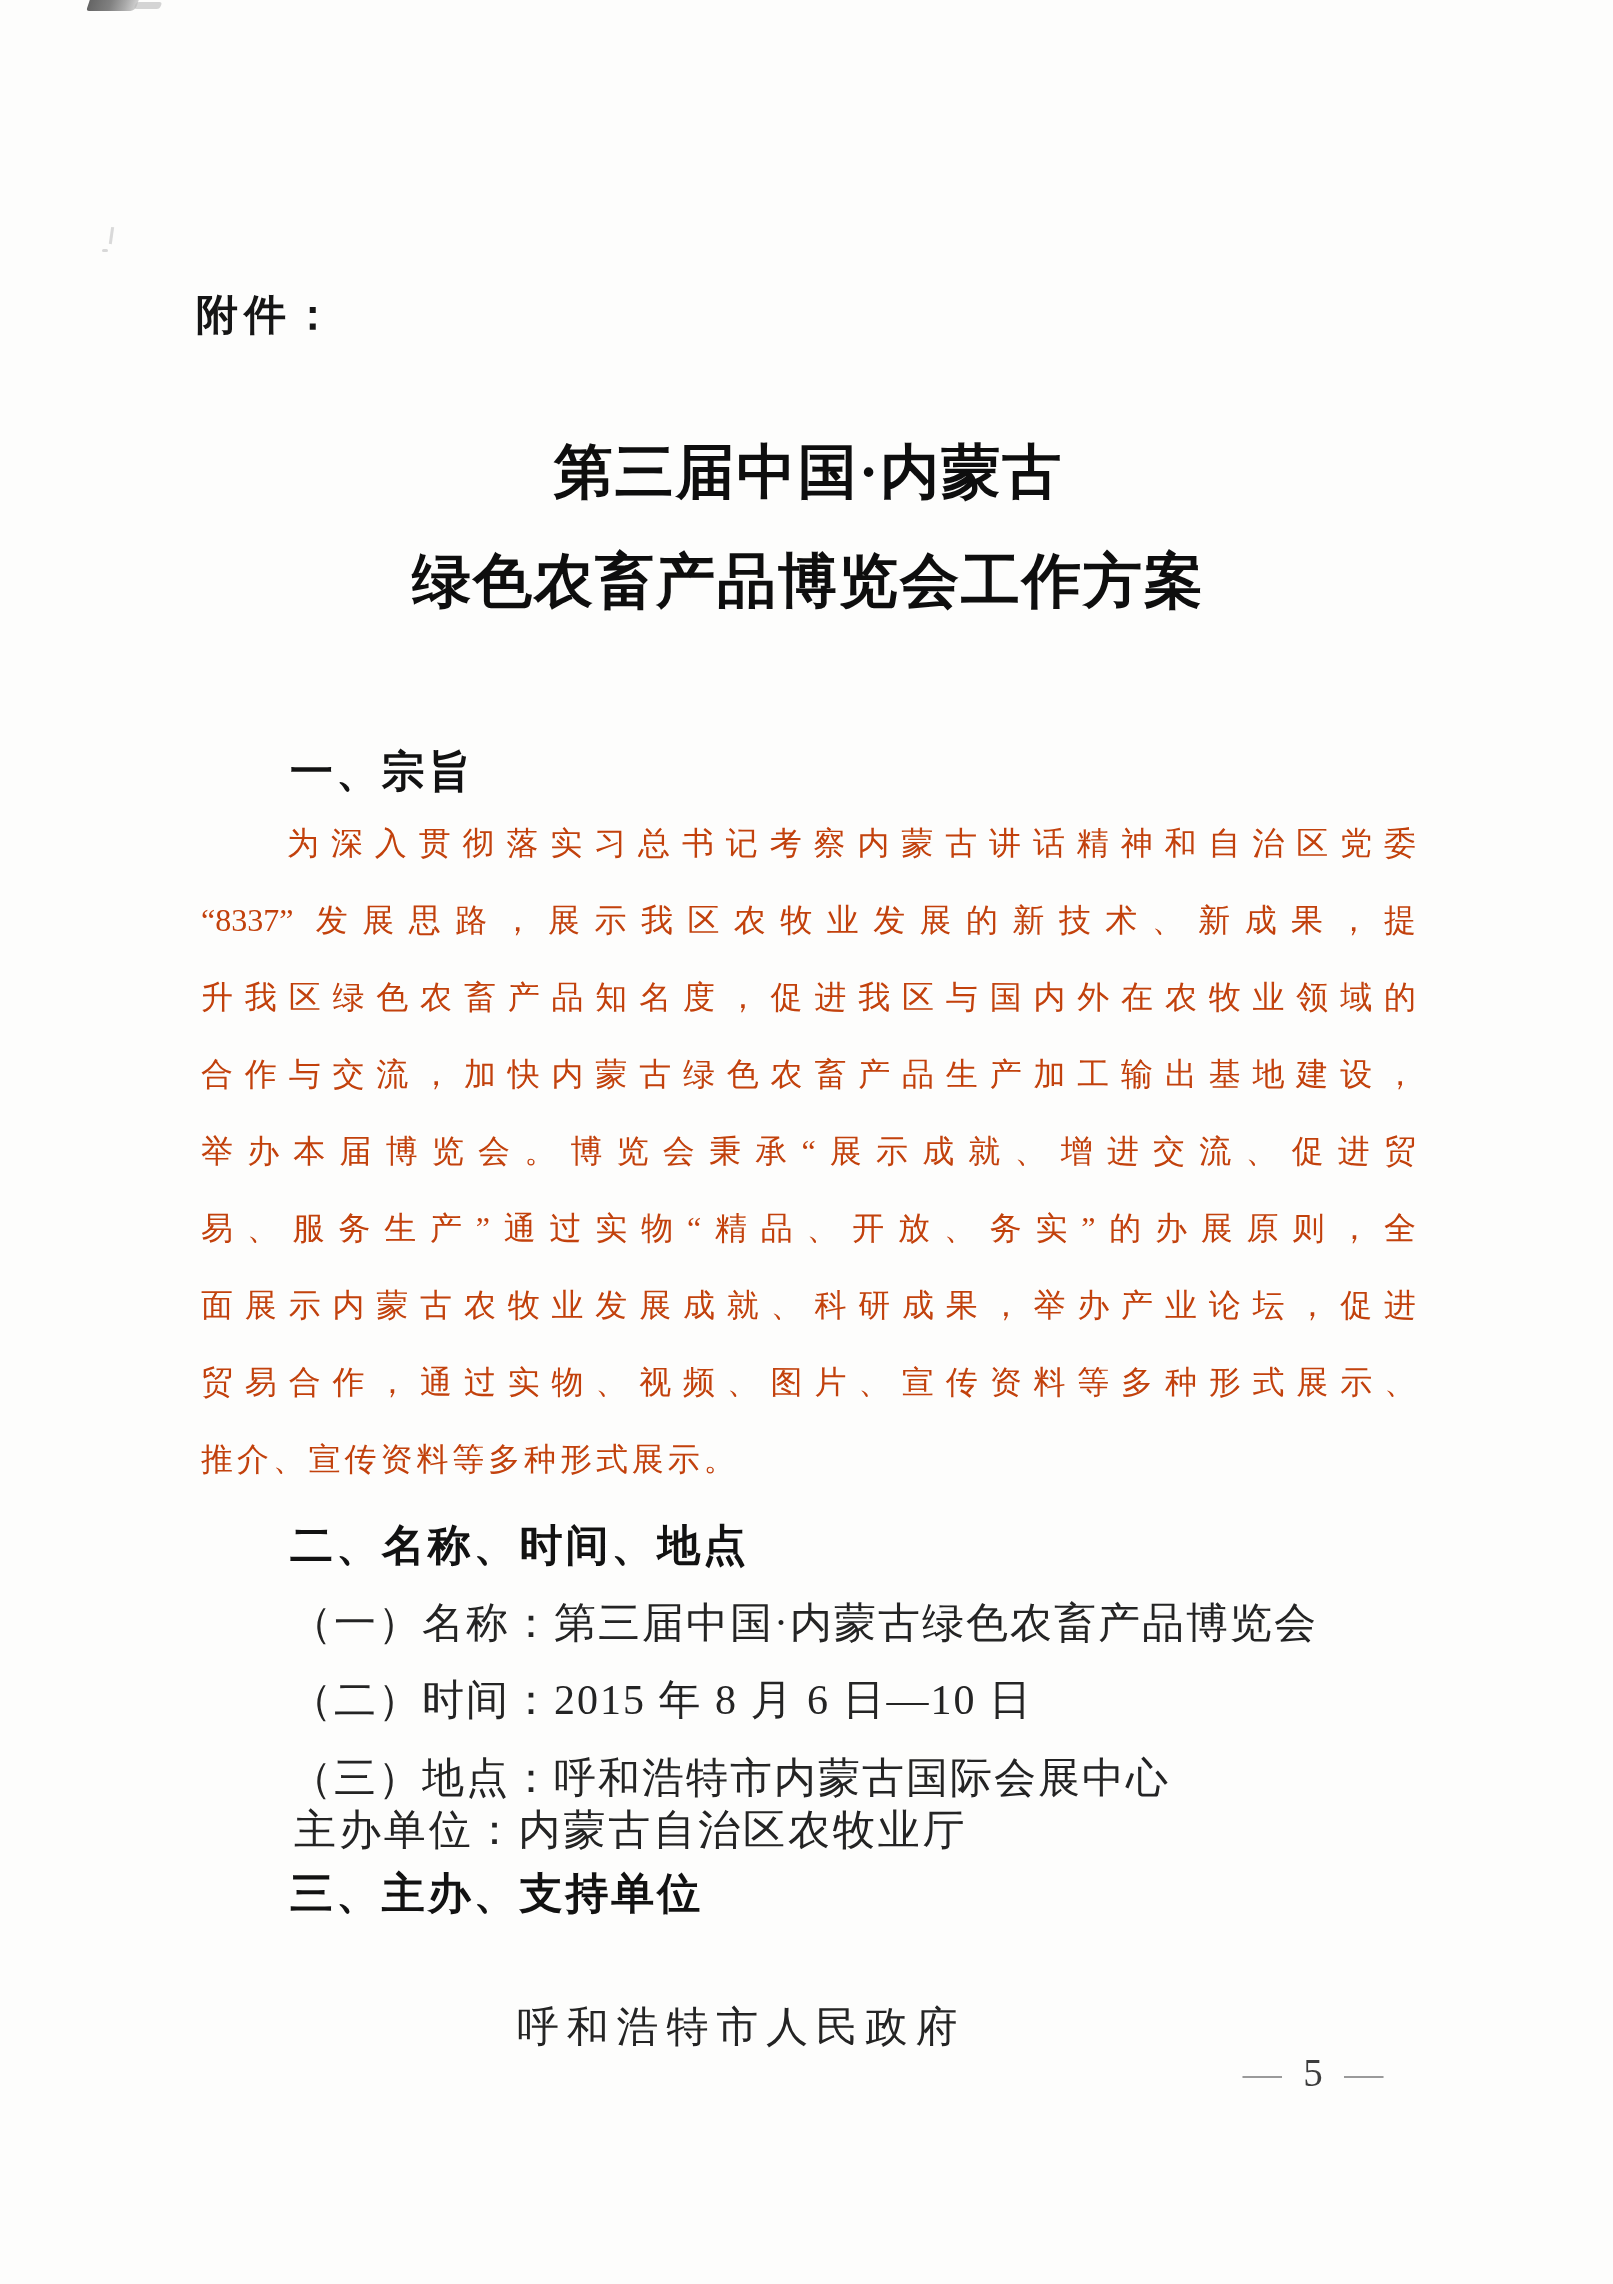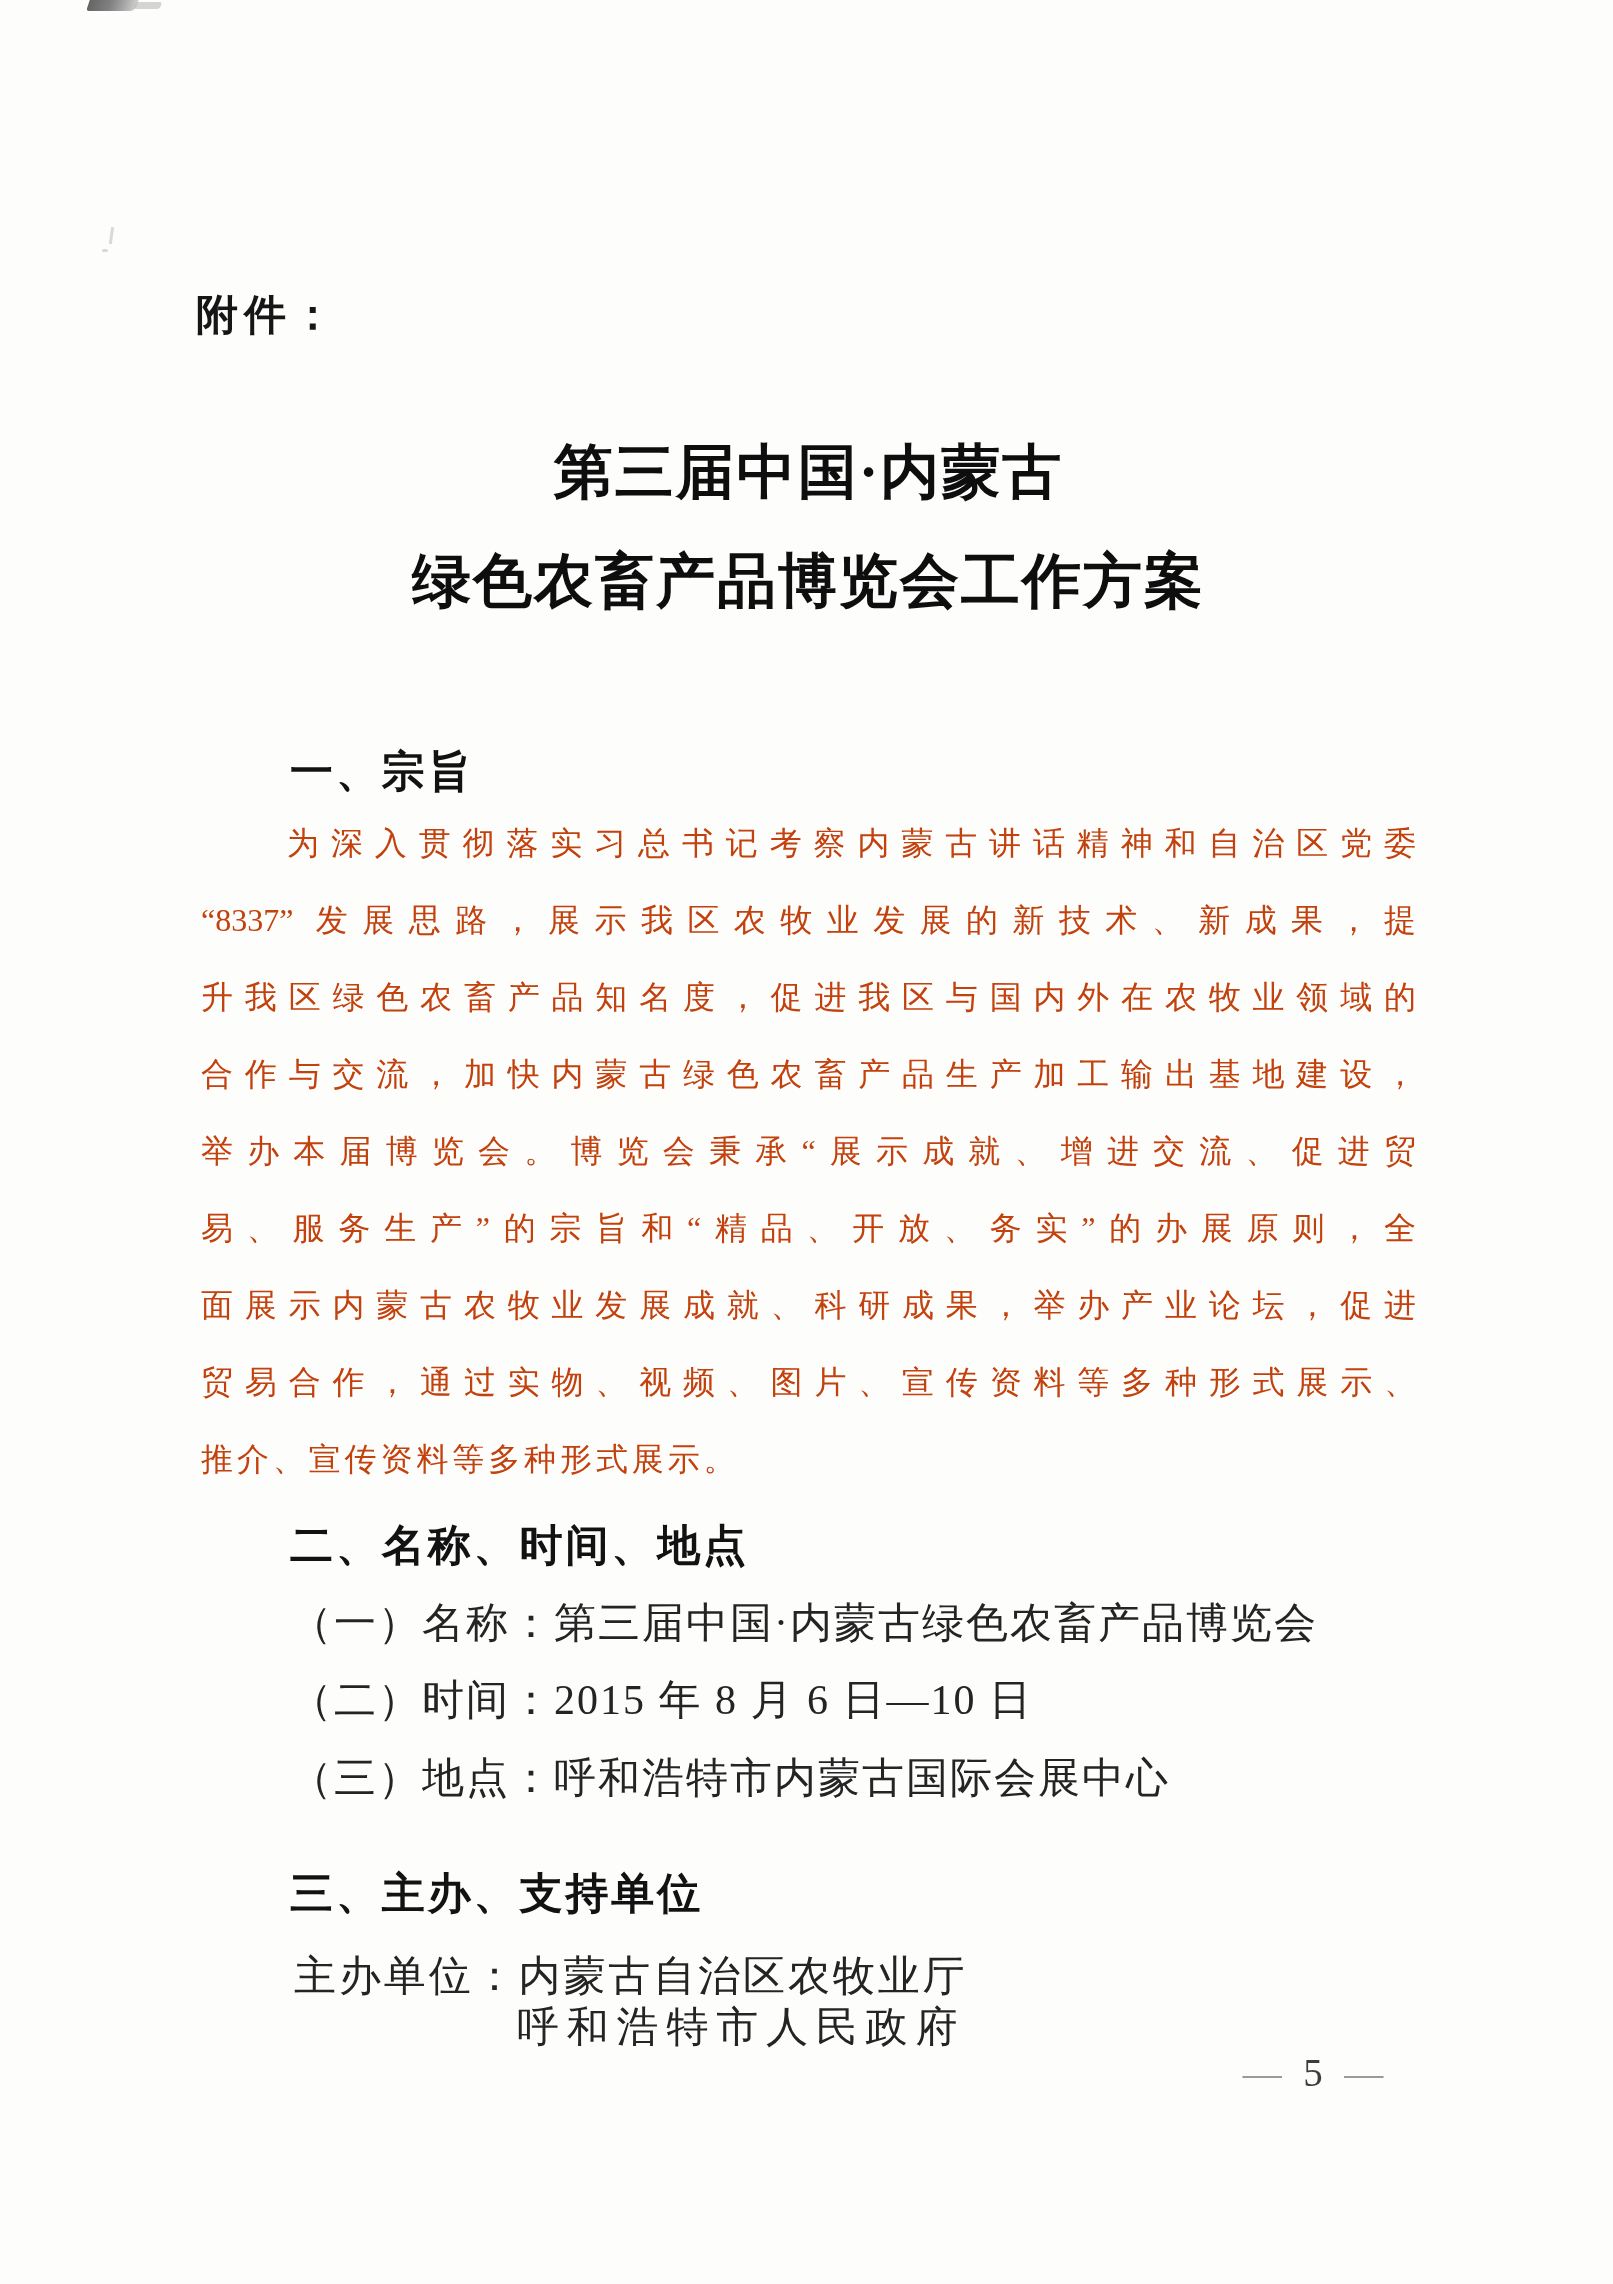--- a/index.html
+++ b/index.html
@@ -77,21 +77,21 @@
     position: absolute; left: 290px;
     font-size: 42px; color: #242424; letter-spacing: 2px; white-space: nowrap;
   }
   .item-1 { top: 1595px; }
   .item-2 { top: 1672px; }
   .item-3 { top: 1750px; }
 
   .org {
     position: absolute; font-size: 42px; color: #242424; white-space: nowrap;
   }
-  .org-1 { left: 294px; top: 1948px; letter-spacing: 2.9px; }
+  .org-1 { left: 294px; top: 1802px; letter-spacing: 2.9px; }
   .org-2 { left: 517px; top: 1982px; letter-spacing: 7.8px; margin-top: 17px; }
 
   .page-number {
     position: absolute; left: 1215px; top: 2050px; width: 196px;
     font-size: 39px; color: #555;
     display: flex; align-items: center; justify-content: center; gap: 21.6px;
     white-space: nowrap;
   }
   .page-number .dash { color: #9a9a9a; }
   .page-number .num { color: #3d3d3d; }
@@ -112,21 +112,21 @@
   <div class="title-line title-2">绿色农畜产品博览会工作方案</div>
 
   <div class="heading h-1">一、宗旨</div>
 
   <div class="para">
     <div class="pline indent">为深入贯彻落实习总书记考察内蒙古讲话精神和自治区党委</div>
     <div class="pline">“8337” 发展思路，展示我区农牧业发展的新技术、新成果，提</div>
     <div class="pline">升我区绿色农畜产品知名度，促进我区与国内外在农牧业领域的</div>
     <div class="pline">合作与交流，加快内蒙古绿色农畜产品生产加工输出基地建设，</div>
     <div class="pline">举办本届博览会。博览会秉承“展示成就、增进交流、促进贸</div>
-    <div class="pline">易、服务生产”的宗旨和“精品、开放、务实”的办展原则，全</div>
+    <div class="pline">易、服务生产”通过实物“精品、开放、务实”的办展原则，全</div>
     <div class="pline">面展示内蒙古农牧业发展成就、科研成果，举办产业论坛，促进</div>
     <div class="pline">贸易合作，通过实物、视频、图片、宣传资料等多种形式展示、</div>
     <div class="pline last">推介、宣传资料等多种形式展示。</div>
   </div>
 
   <div class="heading h-2">二、名称、时间、地点</div>
 
   <div class="item item-1">（一）名称：第三届中国·内蒙古绿色农畜产品博览会</div>
   <div class="item item-2">（二）时间：2015 年 8 月 6 日—10 日</div>
   <div class="item item-3">（三）地点：呼和浩特市内蒙古国际会展中心</div>

